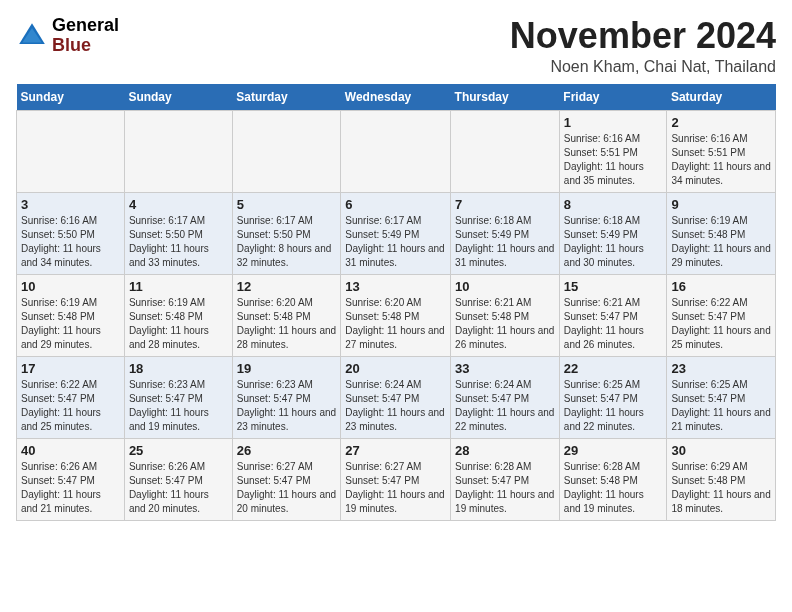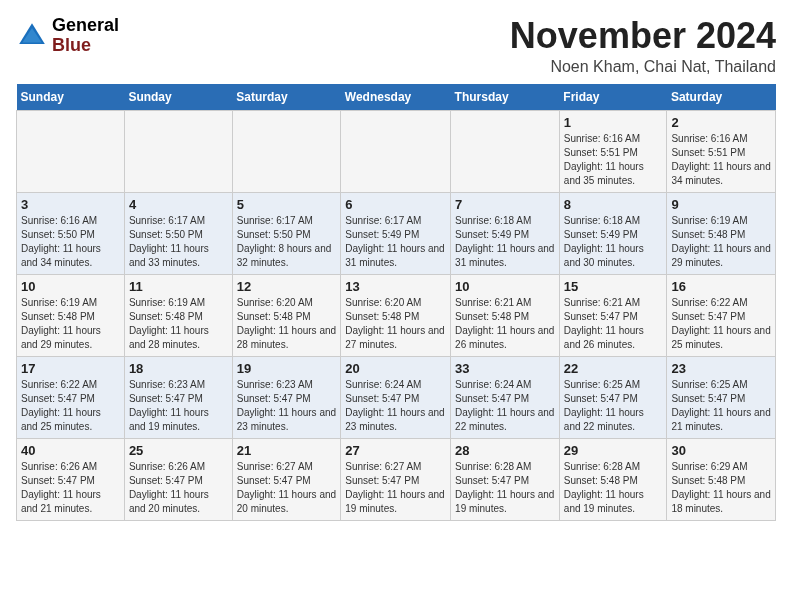--- a/index.html
+++ b/index.html
@@ -280,21 +280,21 @@
           <div class="day-info">Sunset: 5:47 PM</div>
           <div class="day-info">Daylight: 11 hours and 21 minutes.</div>
         </td>
         <td>
           <span class="day-number">25</span>
           <div class="day-info">Sunrise: 6:26 AM</div>
           <div class="day-info">Sunset: 5:47 PM</div>
           <div class="day-info">Daylight: 11 hours and 20 minutes.</div>
         </td>
         <td>
-          <span class="day-number">21</span>
+          <span class="day-number">26</span>
           <div class="day-info">Sunrise: 6:27 AM</div>
           <div class="day-info">Sunset: 5:47 PM</div>
           <div class="day-info">Daylight: 11 hours and 20 minutes.</div>
         </td>
         <td>
           <span class="day-number">27</span>
           <div class="day-info">Sunrise: 6:27 AM</div>
           <div class="day-info">Sunset: 5:47 PM</div>
           <div class="day-info">Daylight: 11 hours and 19 minutes.</div>
         </td>

